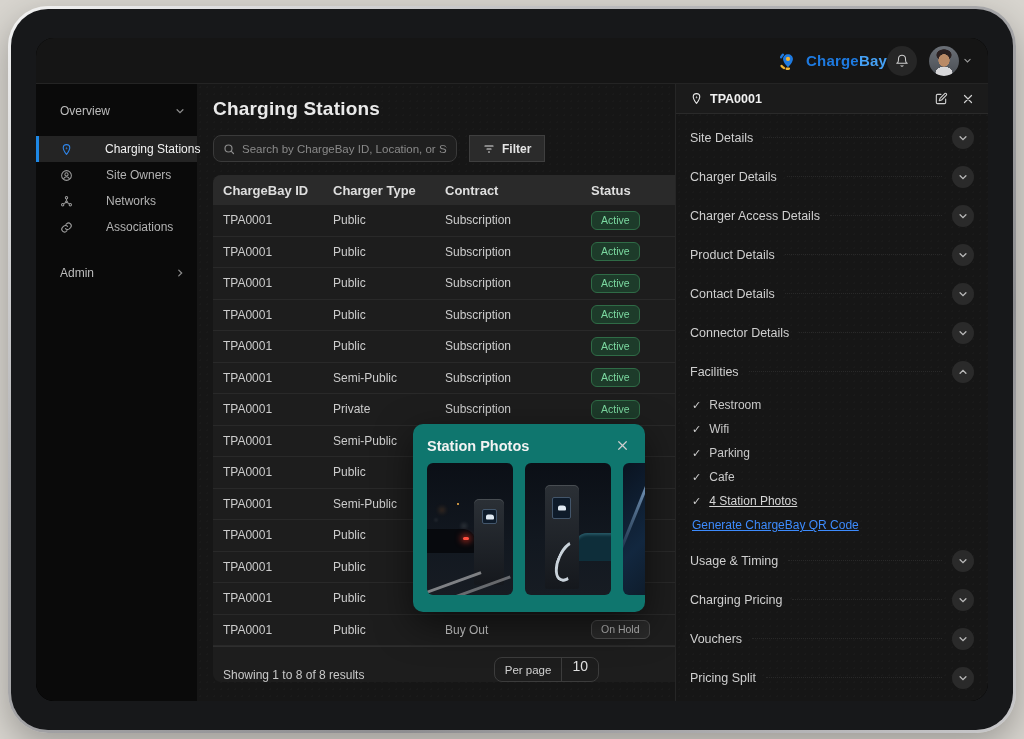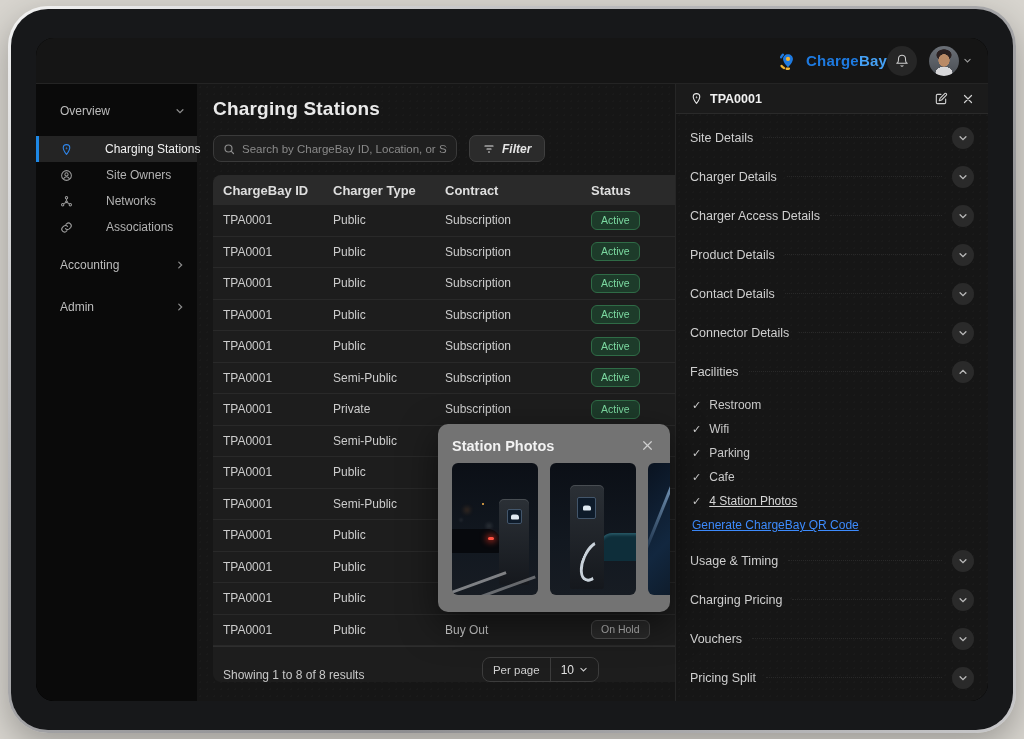--- a/index.html
+++ b/index.html
@@ -53,41 +53,41 @@
   
   .main { width:478px; flex:0 0 478px; padding:14px 0 0 16px; background:#161616;
     background-image:radial-gradient(rgba(255,255,255,.016) 1px, transparent 1px); background-size:7px 7px; }
   .page-title { color:#eaeaea; font-size:19px; font-weight:700; letter-spacing:.2px; margin-bottom:15px; }
   .controls { display:flex; gap:12px; margin-bottom:13px; }
   .search { width:244px; height:27px; background:#1f1f1f; border:1px solid #3a3a3a; border-radius:8px;
     display:flex; align-items:center; padding:0 9px; gap:7px; }
   .search-input { flex:1; background:transparent; border:none; outline:none; color:#cfcfcf; font-size:11.5px;
     font-family:inherit; }
   .search-input::placeholder { color:#8a8a8a; }
-  .filter-btn { height:27px; padding:0 13px; background:#2b2b2b; border:1px solid #3f3f3f; border-radius:7px;
+  .filter-btn { height:27px; padding:0 13px; background:#2b2b2b; border:1px solid #3f3f3f; border-radius:0;
     color:#e4e4e4; font-size:12px; font-weight:700; display:flex; align-items:center; gap:7px; cursor:pointer;
-    font-family:inherit;font-style:italic; }
+    font-family:inherit; }
 
   .table { border-radius:8px 0 0 8px; overflow:hidden; background:#1d1d1d; margin-right:0; }
   .trow { display:grid; grid-template-columns:110px 112px 146px minmax(0,1fr); align-items:center; }
   .thead { background:#2a2a2a; height:30px; }
   .thead .cell { color:#dedede; font-weight:700; font-size:13px; }
   .cell { padding:0 10px; font-size:12px; color:#cccccc; white-space:nowrap; }
   .tbody .trow { height:31.5px; border-bottom:1px solid #292929; background:#1d1d1d; cursor:pointer; }
   .badge { display:inline-block; font-size:10.5px; padding:2px 9px; border-radius:6px; line-height:13px; }
   .badge-green { background:#1d3b2a; border:1px solid #2f6b46; color:#7bd9a0; }
   .badge-gray { background:#2a2a2a; border:1px solid #4c4c4c; color:#b9b9b9; }
   .tfoot { height:36px; display:flex; align-items:flex-end; justify-content:space-between; padding:6px 12px 0 10px;
     border-top:1px solid #2e2e2e;gap:43px; }
   .results { color:#c9c9c9; font-size:12px; }
   .perpage { display:flex; align-items:stretch; border:1px solid #3c3c3c; border-radius:8px; overflow:hidden;
     height:25px; cursor:pointer; margin-right:64px; }
   .pp-label { display:flex; align-items:center; padding:0 10px; color:#d0d0d0; font-size:11.5px; }
-  .pp-val { display:flex; align-items:center; gap:5px; padding:0 10px; color:#e0e0e0; font-size:12px;
-    border-left:1px solid #3c3c3c; }
+  .pp-val { display:flex; align-items:center; gap:5px; padding:0 10px; color:#e0e0e0; font-size:14px;
+    border-left:1px solid #3c3c3c;flex-direction:column; }
   .pp-val svg { width:9px; height:9px; }
 
   
   .panel { flex:1; background:#161616; border-left:1px solid #262626;
     background-image:radial-gradient(rgba(255,255,255,.014) 1px, transparent 1px); background-size:7px 7px; }
   .panel-header { height:30px; display:flex; align-items:center; justify-content:space-between;
     padding:0 14px; background:#1b1b1b; border-bottom:1px solid #2a2a2a; }
   .ph-left { display:flex; align-items:center; gap:7px; color:#f0f0f0; font-size:12.5px; font-weight:700; }
   .ph-actions { display:flex; align-items:center; gap:14px; }
   .ph-actions button { background:none; border:none; cursor:pointer; display:flex; padding:0; }
@@ -100,21 +100,21 @@
   .chev svg { width:10px; height:10px; }
   .chev.up svg { transform:rotate(180deg); }
   .fac-block { padding:2px 0 4px 2px; }
   .fac-item { height:24px; display:flex; align-items:center; gap:8px; color:#c9c9c9; font-size:12px; }
   .fac-check { color:#cfcfcf; font-size:11px; }
   .fac-label.underline { text-decoration:underline; color:#d6d6d6; cursor:pointer; }
   .qr-row { height:24px; display:flex; align-items:center; }
   .qr-link { color:#3d8bfd; font-size:12px; text-decoration:underline; cursor:pointer; }
 
   
-  .modal { position:absolute; left:402px; top:340px; width:232px; height:188px; background:#737373;
+  .modal { position:absolute; left:377px; top:340px; width:232px; height:188px; background:#0f766e;
     border-radius:10px; box-shadow:0 12px 36px rgba(0,0,0,.55); z-index:30; overflow:hidden; }
   .modal-head { display:flex; align-items:center; justify-content:space-between; padding:13px 14px 9px 14px; }
   .modal-title { color:#f2f2f2; font-size:14.5px; font-weight:700; }
   .modal-close { background:none; border:none; cursor:pointer; display:flex; padding:2px; }
   .photos { display:flex; gap:12px; padding-left:14px; }
   .photo { position:relative; width:86px; height:132px; border-radius:6px; overflow:hidden; flex:0 0 86px;
     background:linear-gradient(180deg,#0b0f16 0%,#121820 60%,#171c23 100%); }
   .pillar { position:absolute; background:linear-gradient(180deg,#2b3036,#15181d);
     border-radius:5px 5px 2px 2px; box-shadow:inset 0 1px 0 rgba(255,255,255,.14); }
   .p1 .pillar { right:9px; top:36px; width:30px; height:86px; }
@@ -233,29 +233,20 @@
     <span class="side-icon">
                 <svg viewBox="0 0 24 24" fill="none" stroke="#9c9c9c" stroke-width="2" stroke-linecap="round">
                   <path d="M10 14a5 5 0 0 0 7.1.5l2.4-2.4a5 5 0 0 0-7-7.1L11 6.4"></path>
                   <path d="M14 10a5 5 0 0 0-7.1-.5L4.5 11.9a5 5 0 0 0 7 7.1l1.4-1.4"></path>
                 </svg>
               </span>
     <span class="side-label">Associations</span>
 
   </div>
             <div class="side-gap"></div>
-            <div class="side-item side-top">
-
-    <span class="side-label">Accounting</span>
-    <span class="side-chevron">
-                <svg viewBox="0 0 24 24" fill="none" stroke="#8d8d8d" stroke-width="3" stroke-linecap="round">
-                  <path d="M9 5l7 7-7 7"></path>
-                </svg>
-              </span>
-  </div>
             <div class="side-gap"></div>
             <div class="side-item side-top">
 
     <span class="side-label">Admin</span>
     <span class="side-chevron">
                 <svg viewBox="0 0 24 24" fill="none" stroke="#8d8d8d" stroke-width="3" stroke-linecap="round">
                   <path d="M9 5l7 7-7 7"></path>
                 </svg>
               </span>
   </div>

